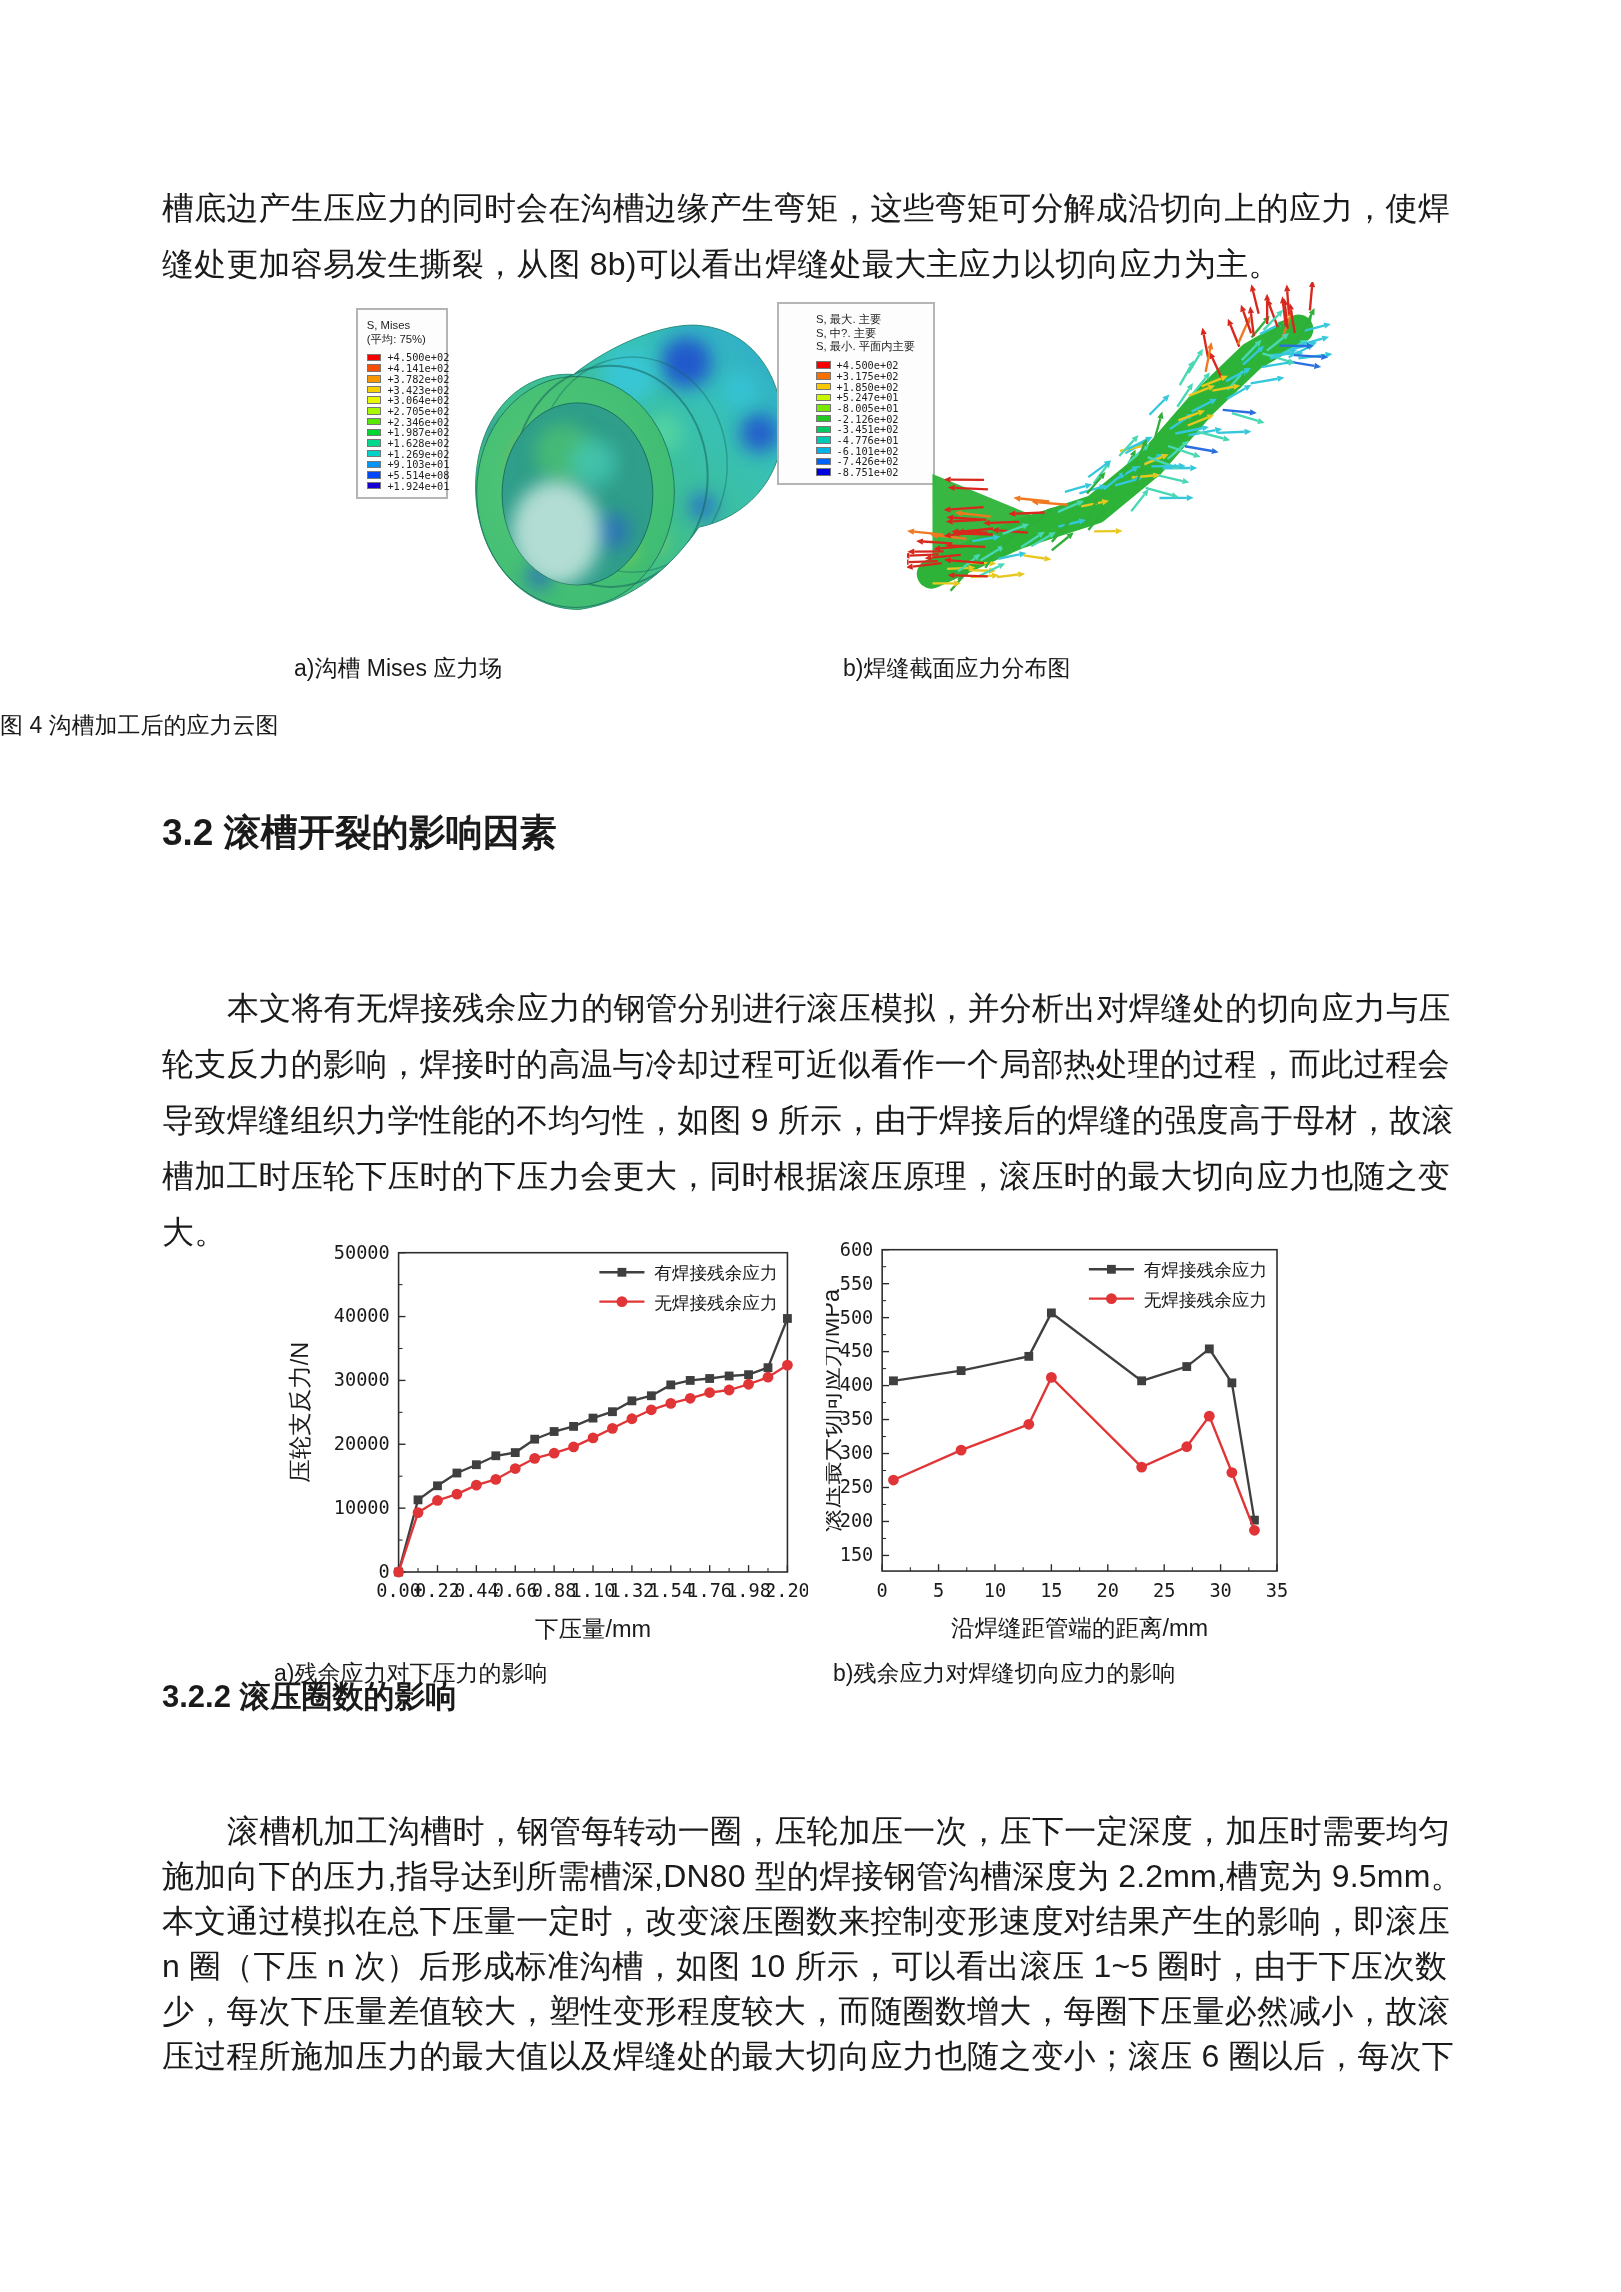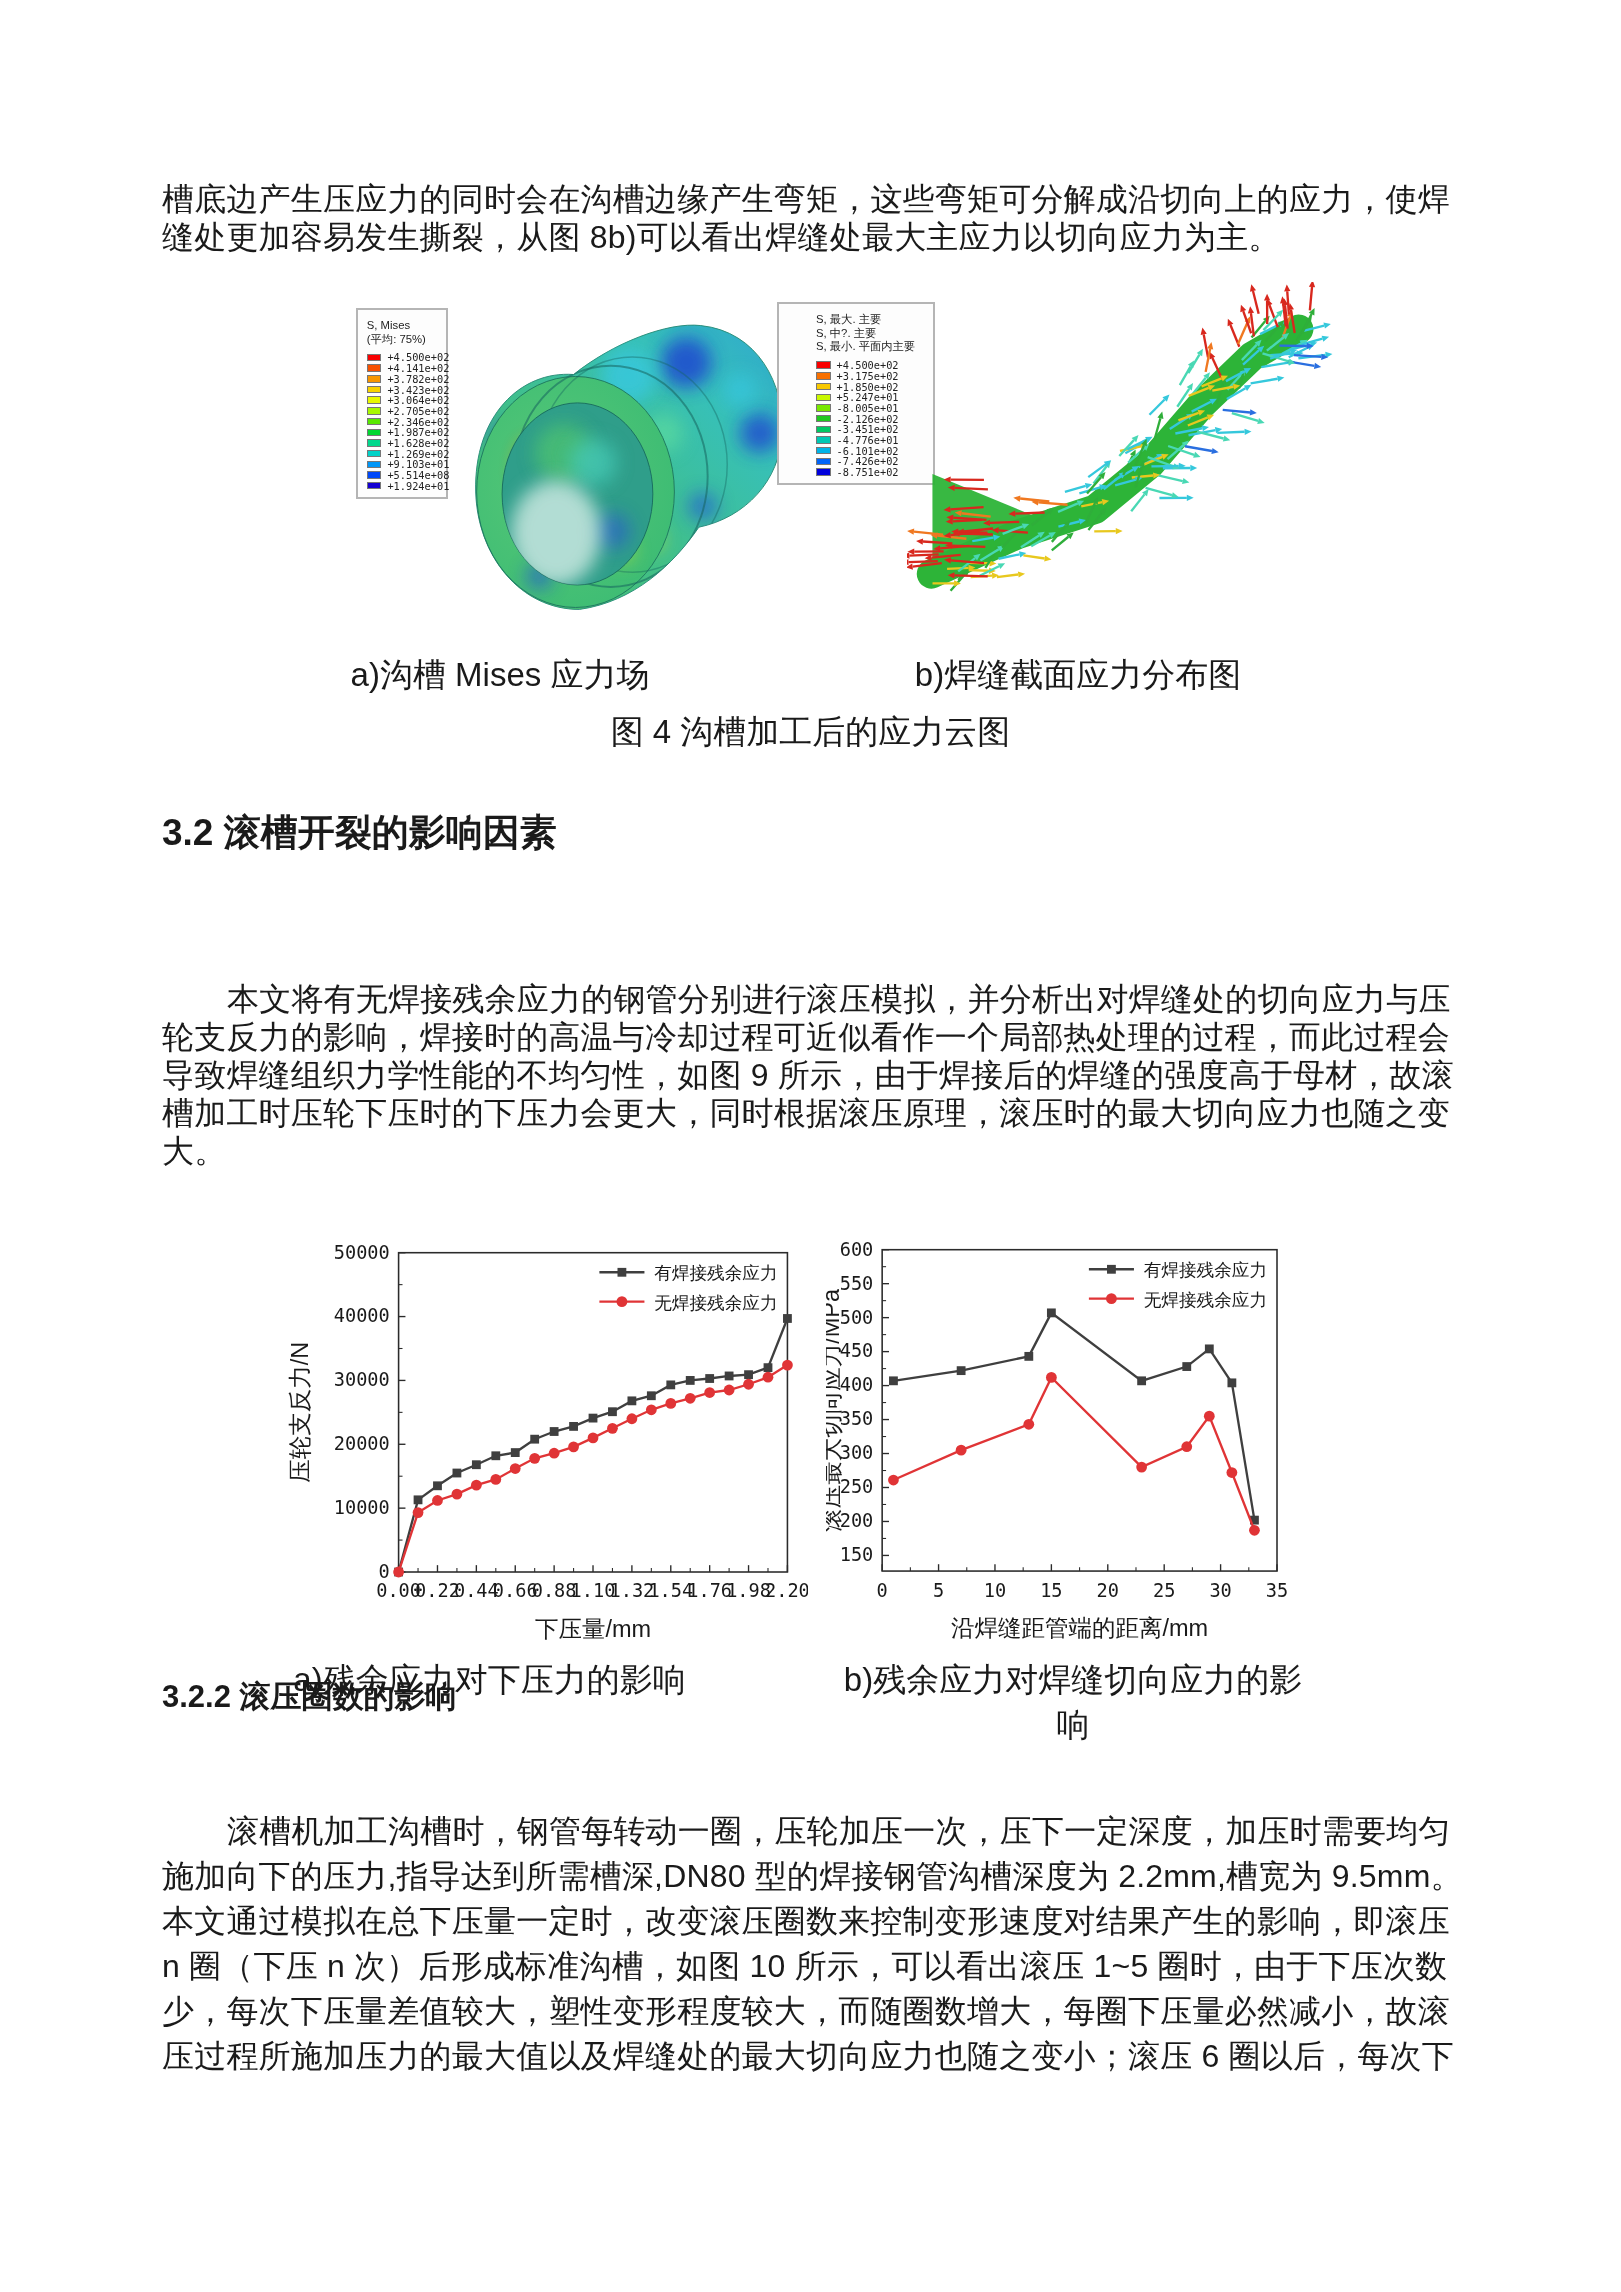--- a/index.html
+++ b/index.html
@@ -1,23 +1,23 @@
 <!DOCTYPE html>
 <html><head>
 <meta charset="utf-8">
 <style>
   html,body{margin:0;padding:0;background:#ffffff;}
   .page{position:relative;width:1621px;height:2293px;background:#fff;
         font-family:"Liberation Sans",sans-serif;color:#1a1a1a;overflow:hidden;}
-  .para{position:absolute;font-size:32px;line-height:38px;white-space:pre-line;
+  .para{position:absolute;font-size:32px;line-height:56px;white-space:pre-line;
         text-align:justify;letter-spacing:0.2px;}
   .indent{text-indent:65px;}
   .h1{position:absolute;font-size:37px;font-weight:600;}
   .h2{position:absolute;font-size:31px;font-weight:600;}
-  .cap{position:absolute;font-size:33px;text-align:center;}
+  .cap{position:absolute;font-size:23px;}
   
   .abq{position:absolute;background:#fdfdfd;border:2px solid #b5b5b5;
        padding:8.8px 5.9px 5.9px 8.8px;box-sizing:border-box;}
   .abq-title{white-space:pre-line;font-size:11.3px;line-height:13.7px;margin-bottom:5.9px;color:#222;}
   .lg-row{display:flex;align-items:center;height:10.7px;}
   .lg-swatch{width:14.7px;height:7.4px;display:inline-block;margin-right:5.9px;
              border:1px solid #777;box-sizing:border-box;flex:none;}
   .lg-val{font-family:"DejaVu Sans Mono",monospace;font-size:10.3px;color:#222;white-space:nowrap;}
   .figimg{position:absolute;}
   .chart text{font-family:"Liberation Sans",sans-serif;fill:#1a1a1a;}

